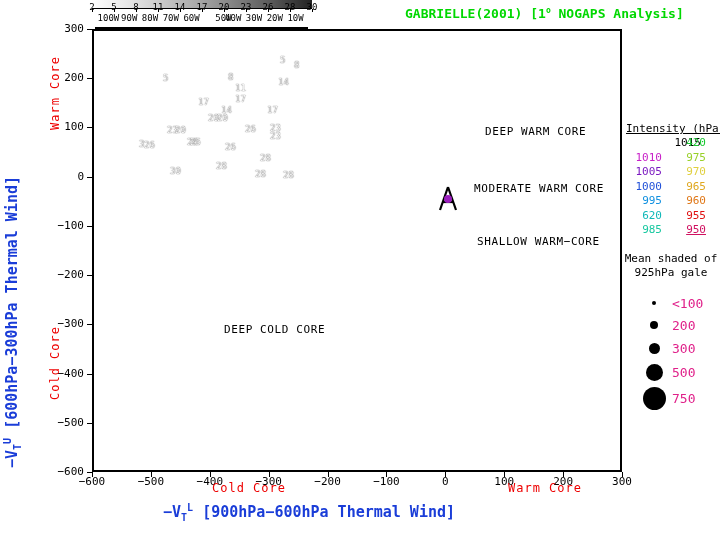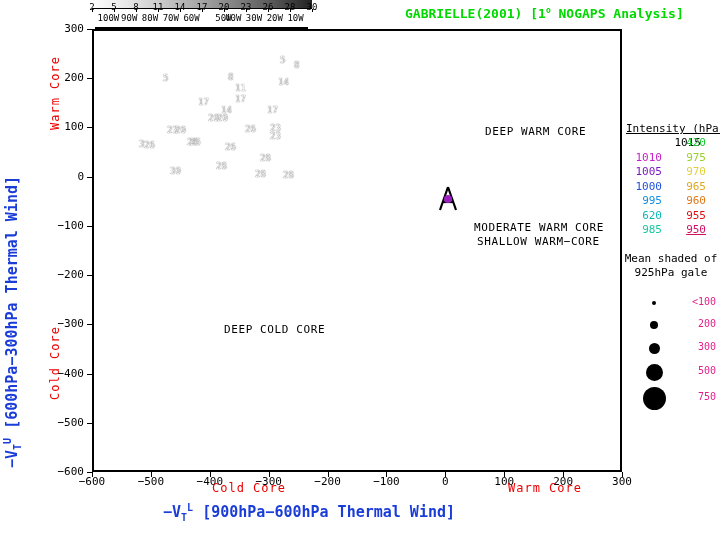--- a/index.html
+++ b/index.html
@@ -122,21 +122,21 @@
 
   
   .region-label {
     color: #000000;
     font-size: 11px;
     font-family: "DejaVu Sans Mono", monospace;
     white-space: nowrap;
     letter-spacing: 0.6px;
   }
   #region-deep-warm     { left: 485px; top: 125px; }
-  #region-moderate-warm { left: 474px; top: 182px; margin-top: 39px; }
+  #region-moderate-warm { left: 474px; top: 182px; }
   #region-shallow-warm  { left: 477px; top: 235px; }
   #region-deep-cold     { left: 224px; top: 323px; }
 
   
   #track-marker-a {
     left: 437px; top: 186px;
     width: 22px; height: 26px;
   }
   #colorbar {
     left: 92px; top: 0px;
@@ -250,24 +250,23 @@
     text-align: center;
   }
   #legend-radius-title .underlined { text-decoration: underline; }
   .rad-dot {
     position: absolute;
     background: #000;
     border-radius: 50%;
   }
   .rad-label {
     position: absolute;
-    font-size: 10px;
+    font-size: 13px;
     font-family: "DejaVu Sans Mono", monospace;
     color: #e0218a;
-    text-align: right;
     width: 44px;
     white-space: nowrap;
   }
   #legend-divider {
     left: 620px; top: 118px;
     width: 2px; height: 292px;
     background: #000;
   }
 </style>
 </head>

